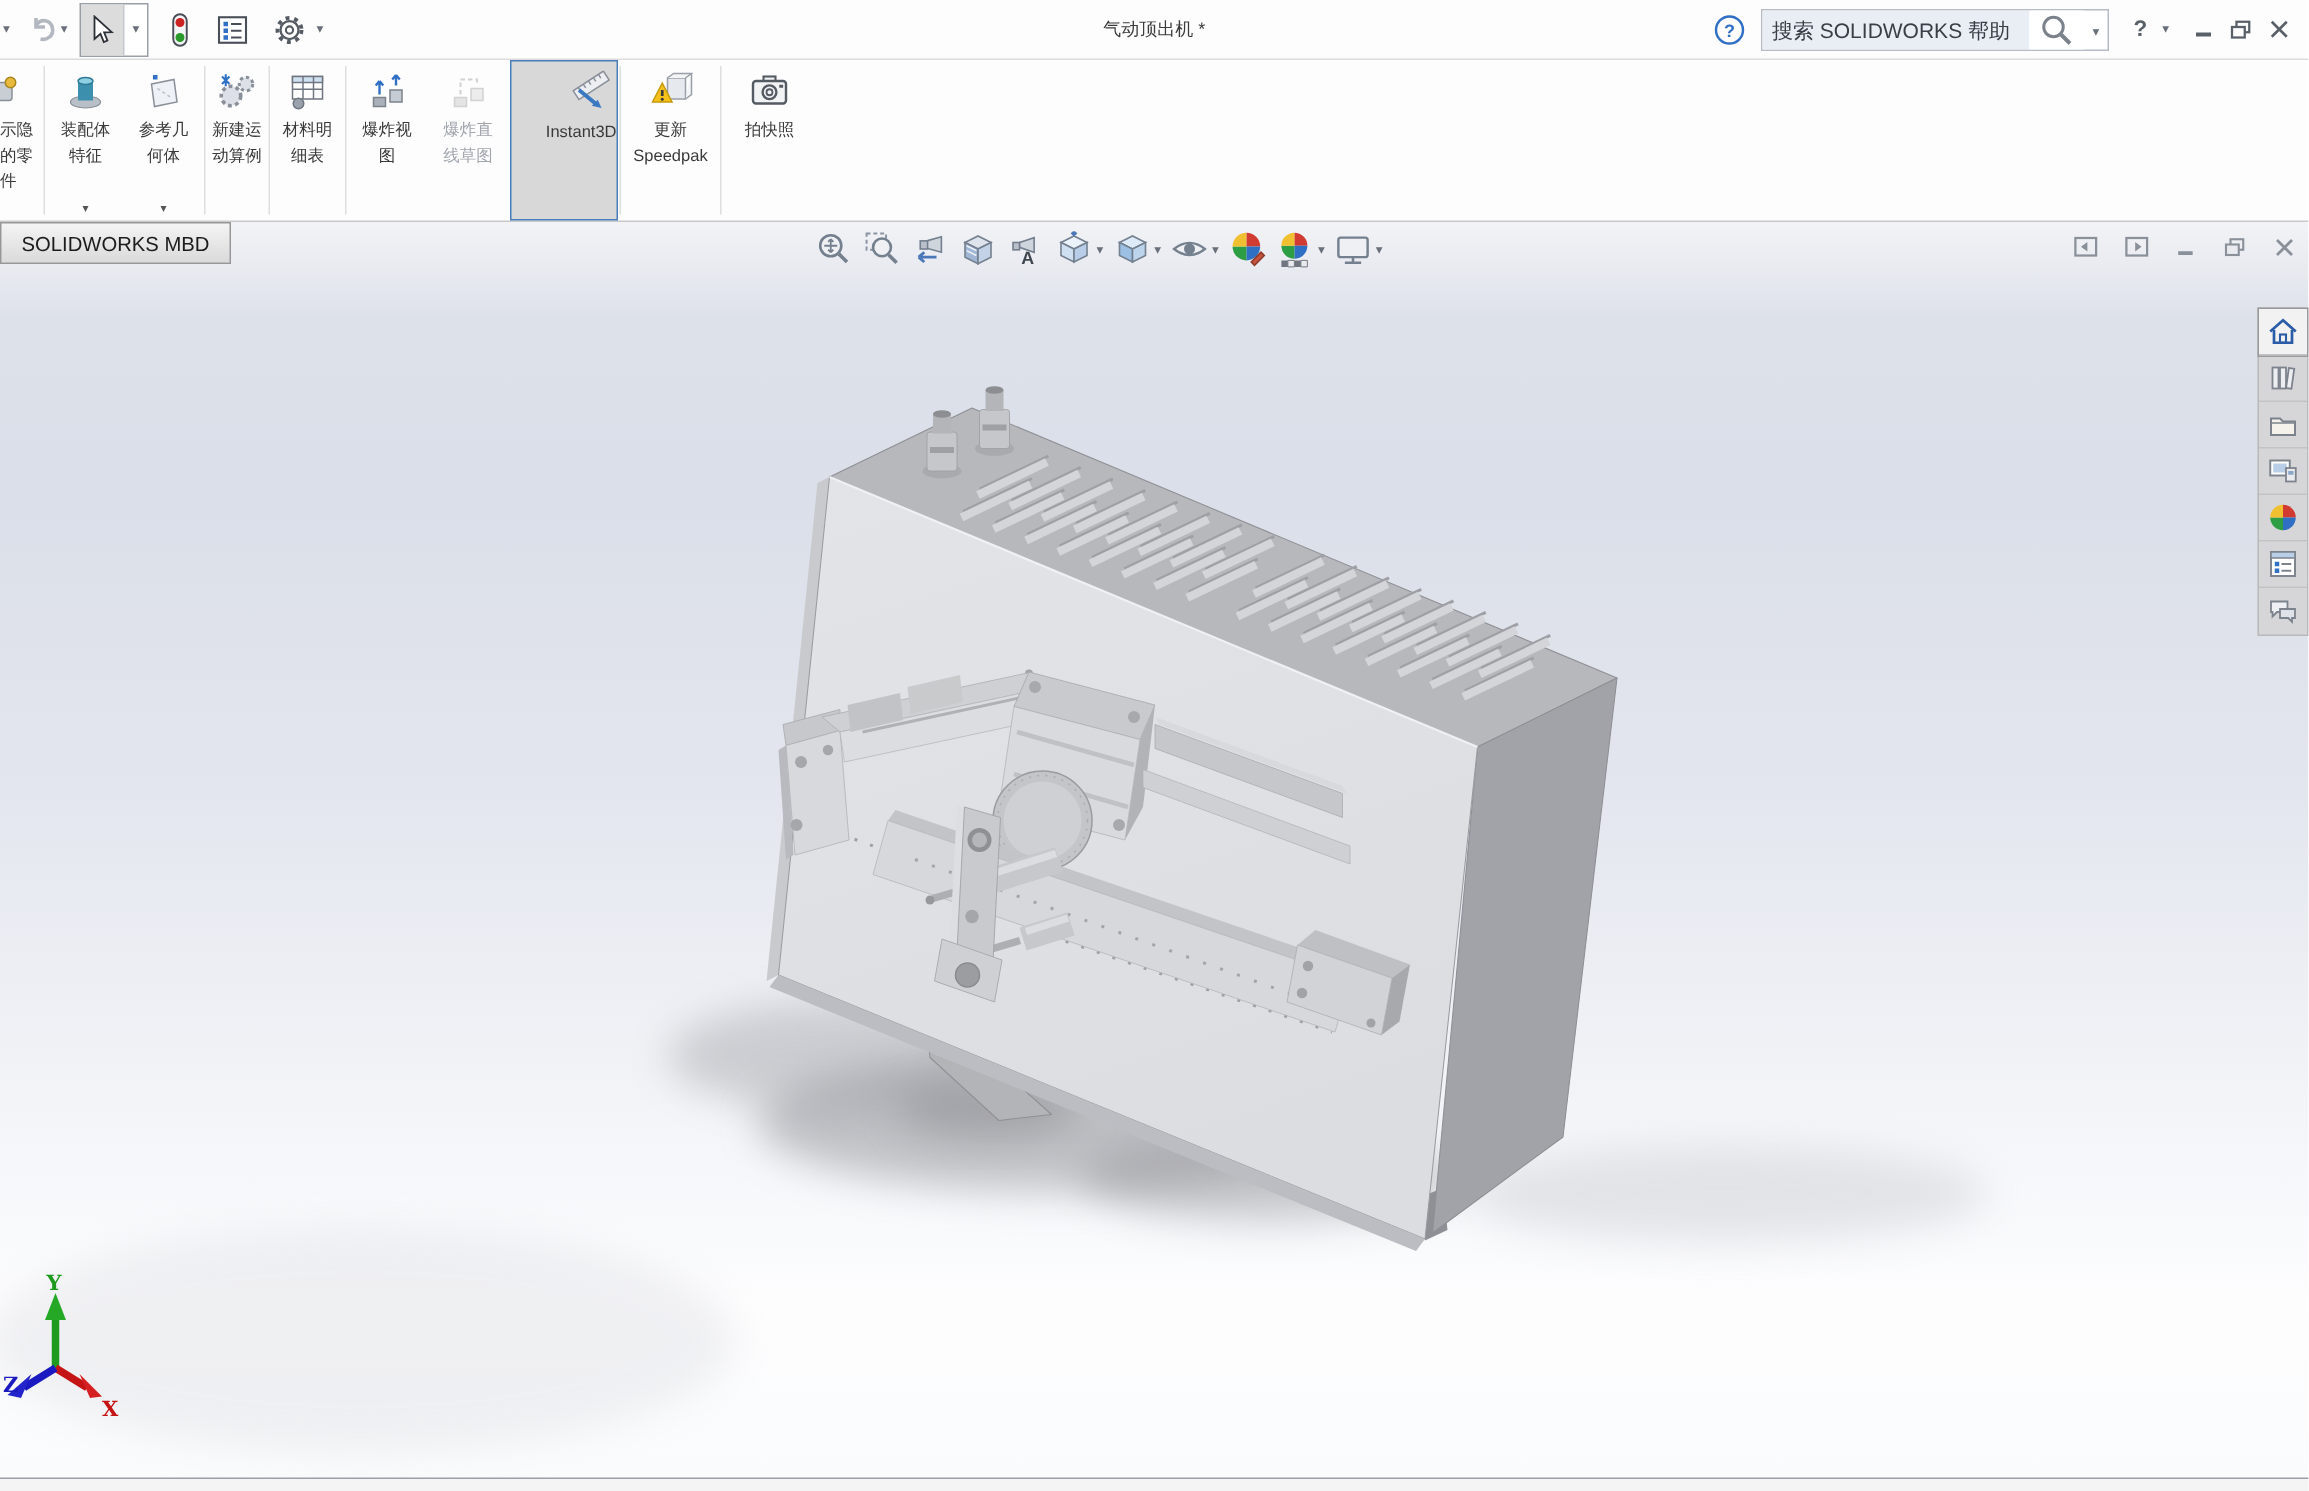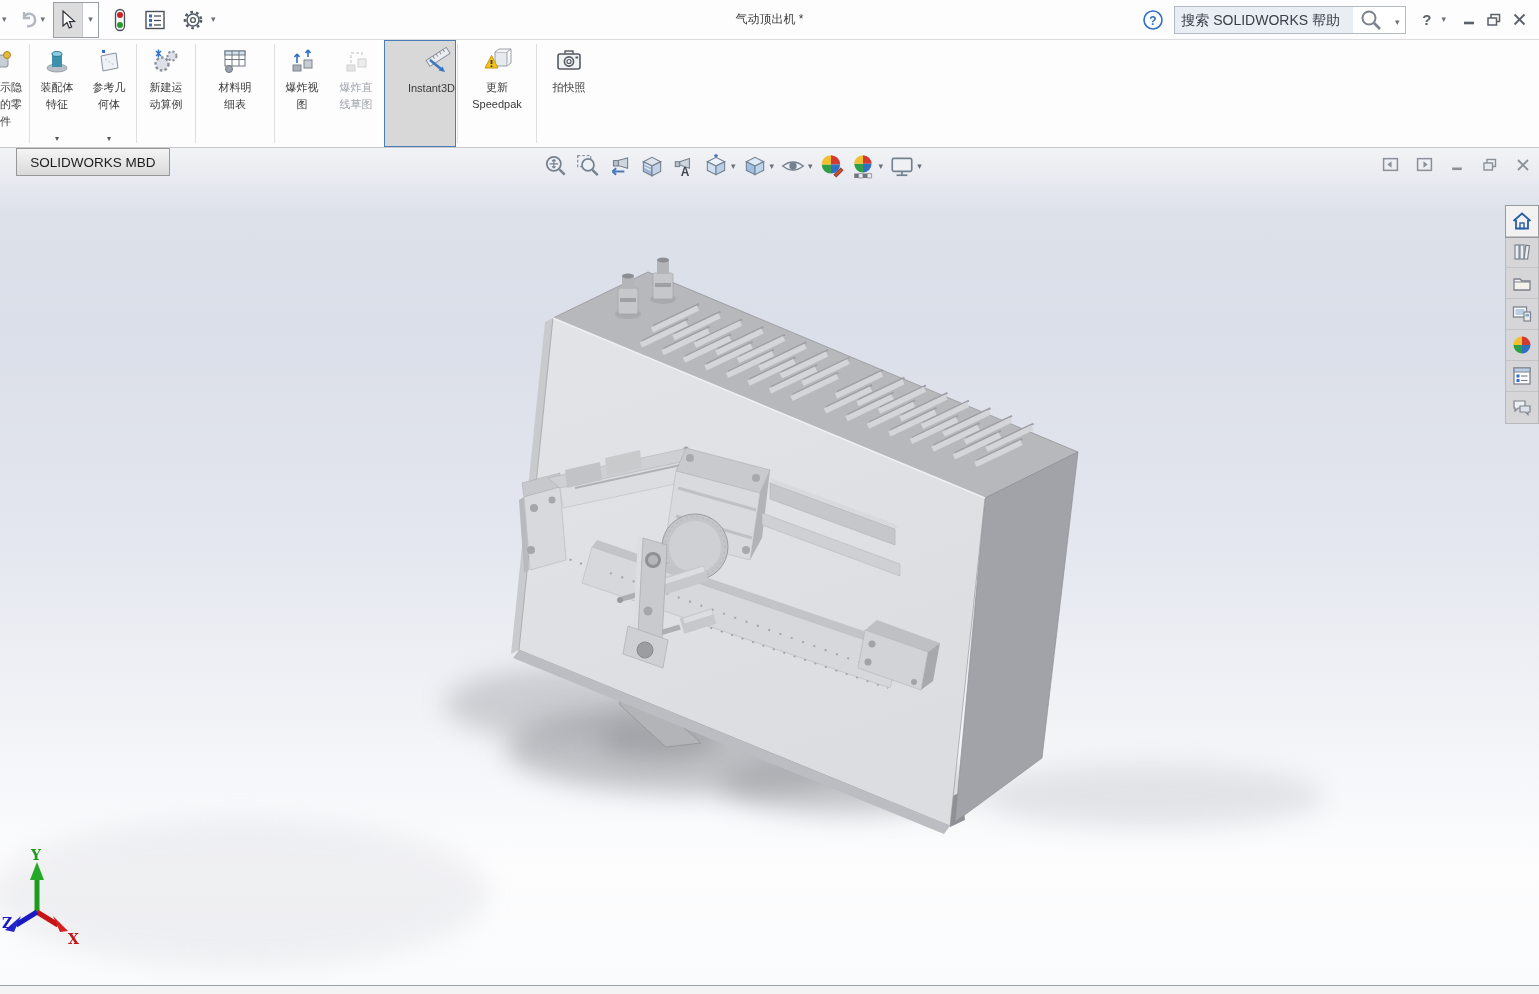--- a/index.html
+++ b/index.html
@@ -39,21 +39,21 @@
   .rbtn.disabled .ricon { opacity:.45; filter:grayscale(1); }
   .rbtn.clipped { width:28px; overflow:hidden; align-items:flex-start; }
   .rbtn.clipped .rlabel { text-align:left; margin-left:0; }
   .rbtn.clipped .ricon { margin-left:-14px; }
 
   
   .viewport { position:absolute; left:0; top:148px; width:1539px; height:846px;
     background:linear-gradient(180deg,#f2f3f6 0px,#dde1ea 65px,#dbdfe9 180px,#e3e6ee 380px,
       #f3f5f8 600px,#fdfdfe 720px,#fafbfc 846px); }
   .scene { position:absolute; left:0; top:0; }
-  .cm-tab { position:absolute; left:16px; top:0; width:154px; height:28px;
+  .cm-tab { position:absolute; left:0; top:0; width:154px; height:28px;
     background:linear-gradient(#f4f4f4,#dadada); border:1px solid #979797;
     font-size:13.5px; color:#1c1c1c; display:flex; align-items:center; justify-content:center; }
   .headsup { position:absolute; left:543px; top:5px; display:flex; align-items:center; gap:6px; }
   .hu { display:flex; align-items:center; gap:2px; }
   .doc-controls { position:absolute; right:8px; top:8px; display:flex; align-items:center; gap:17px; }
   .taskpane { position:absolute; right:0; top:57px; width:34px; border:1px solid #b9b9bb; background:#d6d6d8; }
   .tp-cell { width:32px; height:31px; display:flex; align-items:center; justify-content:center;
     border-bottom:1px solid #c3c3c5; }
   .tp-cell.active { background:#f2f2f2; outline:1px solid #9a9a9c; }
   .bottom-edge { position:absolute; left:0; top:837px; width:1539px; height:9px;
@@ -186,34 +186,34 @@
           <path d="M7 10 L22 7 L24 22 L9 25 Z" fill="#eef1f5" stroke="#8a9099"></path>
           <line x1="11" y1="13" x2="20" y2="19" stroke="#b8bec6" stroke-dasharray="2 2"></line>
         </svg>
       </span>
       <span class="rlabel">参考几
 何体</span>
       <span class="rcaret">▾</span>
     </div>
     <span class="rdiv"></span>
 
-    <div class="rbtn" style="width:56px">
+    <div class="rbtn" style="width:40px">
       <span class="ricon">
         <svg width="30" height="30" viewBox="0 0 30 30">
           <circle cx="11" cy="18" r="6.5" fill="#dde1e7" stroke="#8a9099" stroke-width="2.4" stroke-dasharray="2.6 2.2"></circle>
           <circle cx="21" cy="10" r="4.5" fill="#dde1e7" stroke="#8a9099" stroke-width="2" stroke-dasharray="2.2 2"></circle>
           <path d="M5 5 l5 5 M10 5 l-5 5 M7.5 3.5 l0 8" stroke="#2f6fc4" stroke-width="1.4"></path>
         </svg>
       </span>
       <span class="rlabel">新建运
 动算例</span>
     </div>
     <span class="rdiv"></span>
 
-    <div class="rbtn" style="width:76px">
+    <div class="rbtn" style="width:48px">
       <span class="ricon">
         <svg width="30" height="30" viewBox="0 0 30 30">
           <rect x="5" y="5" width="20" height="15" fill="#fff" stroke="#6f7680"></rect>
           <rect x="5" y="5" width="20" height="4" fill="#cfe0f0" stroke="#6f7680"></rect>
           <line x1="12" y1="5" x2="12" y2="20" stroke="#6f7680"></line>
           <line x1="19" y1="5" x2="19" y2="20" stroke="#6f7680"></line>
           <line x1="5" y1="13.5" x2="25" y2="13.5" stroke="#6f7680"></line>
           <circle cx="9" cy="23" r="3.5" fill="#9aa2ad" stroke="#6f7680"></circle>
         </svg>
       </span>
@@ -255,21 +255,21 @@
             <path d="M9 7 v3 M13 7 v3 M17 7 v3 M21 7 v3 M25 7 v3" stroke="#8a9099"></path>
           </g>
           <path d="M9 13 L20 22" stroke="#3a78c2" stroke-width="2.6" fill="none"></path>
           <path d="M24 25 L17.5 23.5 L21.5 19.5 Z" fill="#3a78c2"></path>
         </svg>
       </span>
       <span class="rlabel">Instant3D</span>
     </div>
     <span class="rdiv"></span>
 
-    <div class="rbtn" style="width:76px">
+    <div class="rbtn" style="width:64px">
       <span class="ricon">
         <svg width="30" height="30" viewBox="0 0 30 30">
           <path d="M13 6 L25 6 L25 20 L13 20 Z" fill="#e6e9ed" stroke="#9aa0a8"></path>
           <path d="M13 6 L17 3 L29 3 L25 6 M25 20 L29 17 L29 3" fill="#f2f4f6" stroke="#9aa0a8"></path>
           <path d="M3 22 L9.5 9.5 L16 22 Z" fill="#f6c21a" stroke="#c59a0b"></path>
           <line x1="9.5" y1="14" x2="9.5" y2="18" stroke="#3a3a3a" stroke-width="1.8"></line>
           <circle cx="9.5" cy="20.2" r="1" fill="#3a3a3a"></circle>
         </svg>
       </span>
       <span class="rlabel">更新

